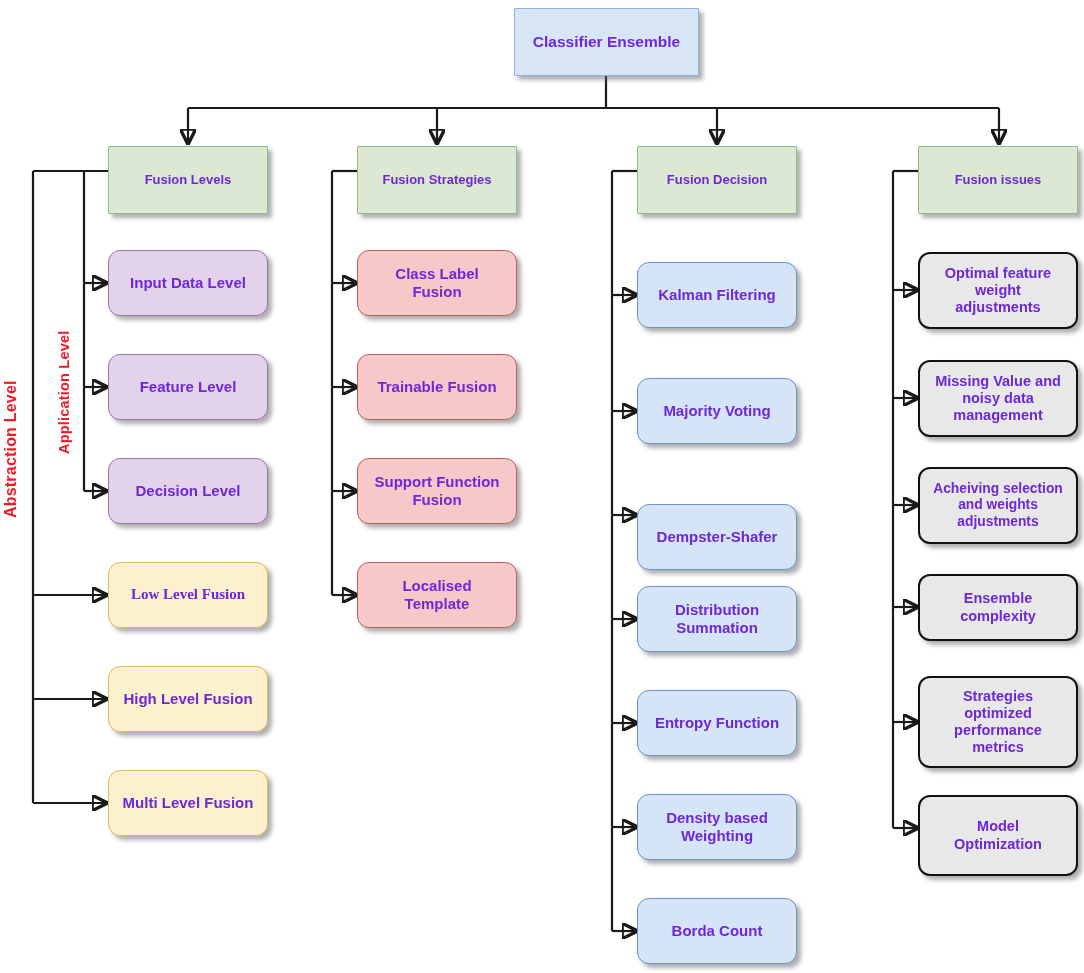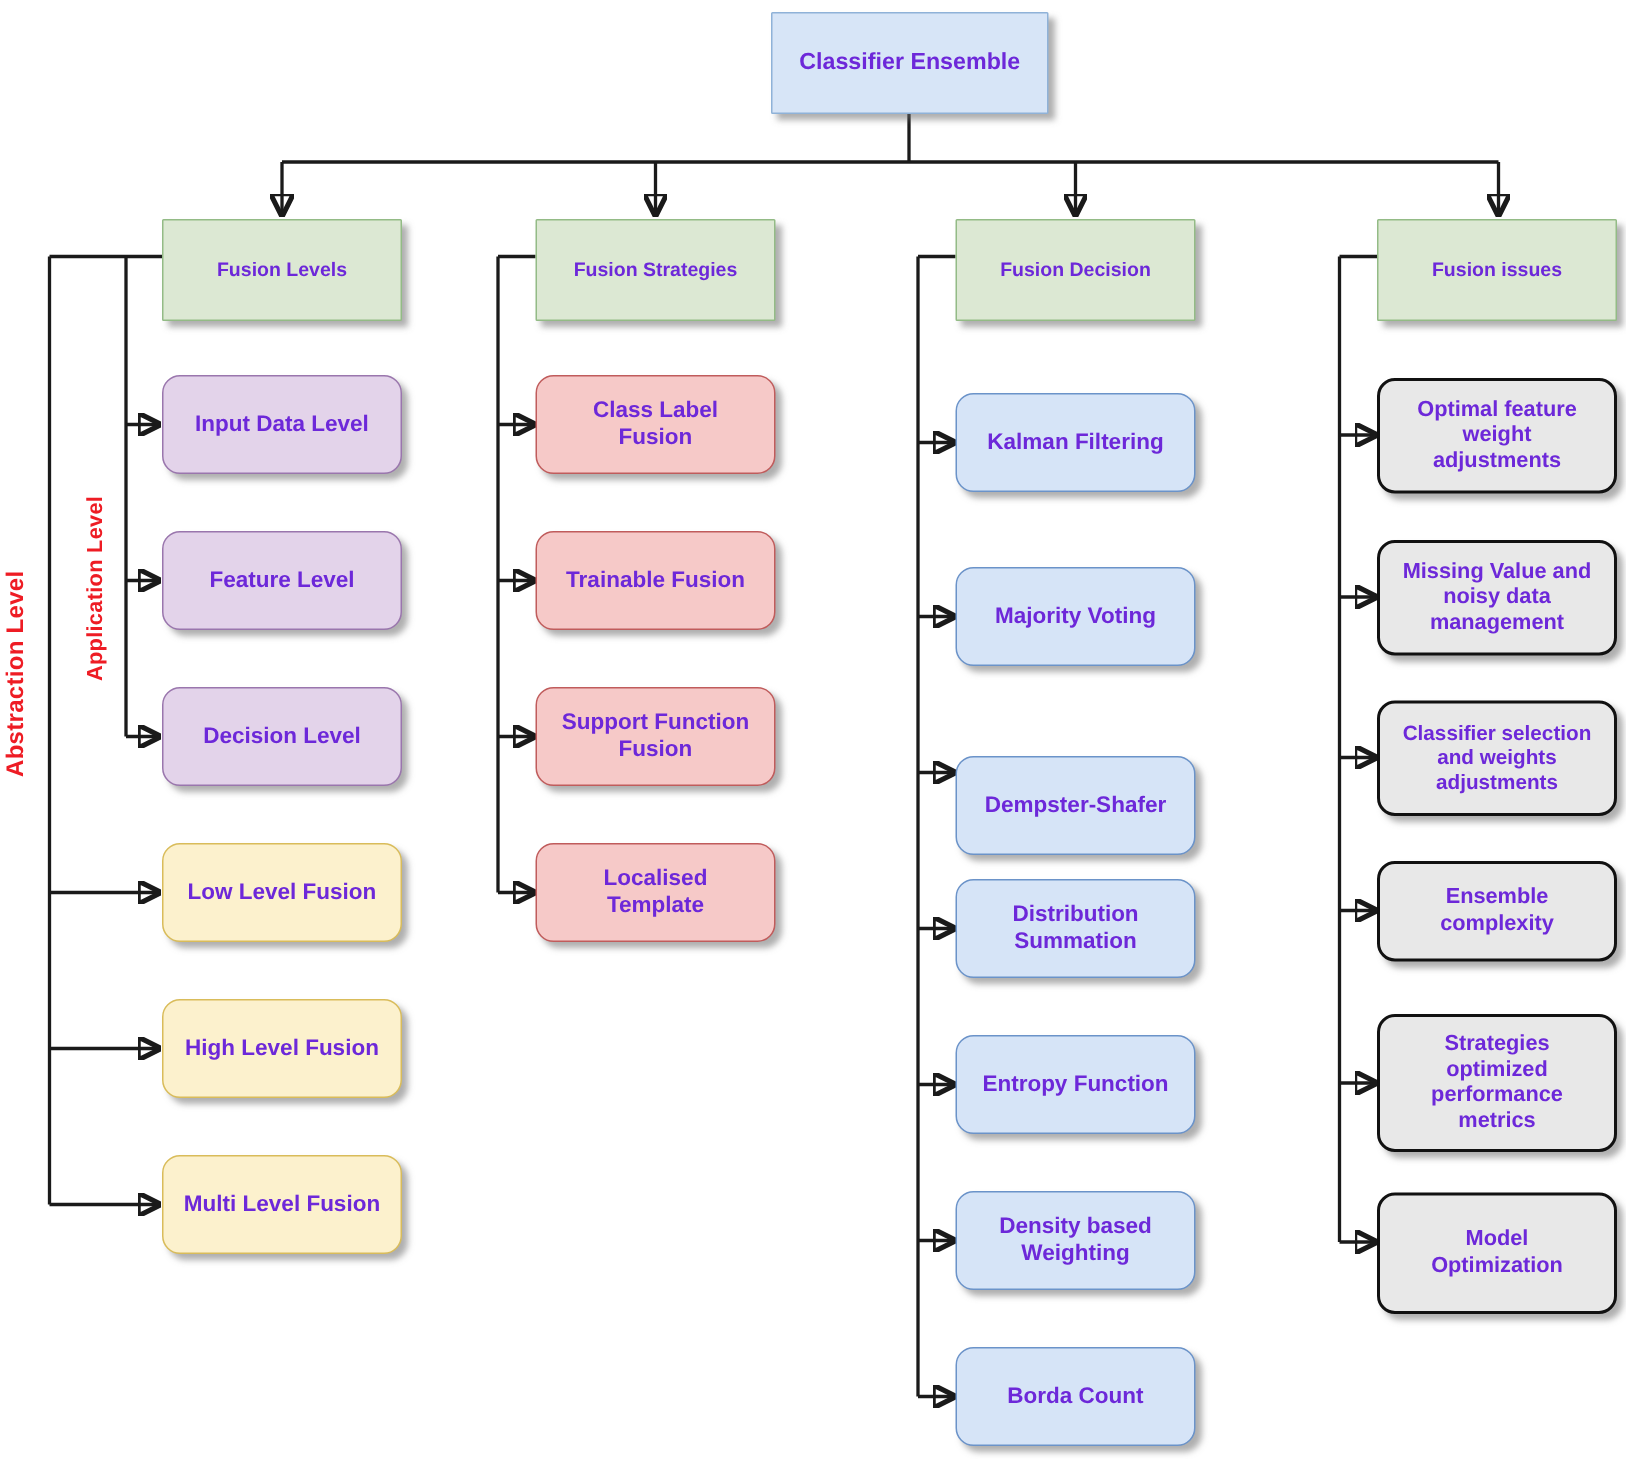--- a/index.html
+++ b/index.html
@@ -182,21 +182,21 @@
 
   <div class="node leaf purple" style="left:108px; top:250px; width:160px; height:66px;">
     <span class="lbl">Input Data Level</span>
   </div>
   <div class="node leaf purple" style="left:108px; top:354px; width:160px; height:66px;">
     <span class="lbl">Feature Level</span>
   </div>
   <div class="node leaf purple" style="left:108px; top:458px; width:160px; height:66px;">
     <span class="lbl">Decision Level</span>
   </div>
-  <div class="node leaf yellow" style="left:108px; top:562px; width:160px; height:66px;">
+  <div class="node leaf yellow" style="left:108px; top:562px; width:160px; height:66px;font-family:Liberation Serif, serif;">
     <span class="lbl">Low Level Fusion</span>
   </div>
   <div class="node leaf yellow" style="left:108px; top:666px; width:160px; height:66px;">
     <span class="lbl">High Level Fusion</span>
   </div>
   <div class="node leaf yellow" style="left:108px; top:770px; width:160px; height:66px;">
     <span class="lbl">Multi Level Fusion</span>
   </div>
 
   <div class="side-label abstraction" style="left:20px; top:500px;">Abstraction Level</div>
@@ -246,21 +246,21 @@
     <span class="lbl">Optimal feature
 weight
 adjustments</span>
   </div>
   <div class="node leaf grey" style="left:918px; top:360px; width:160px; height:77px; font-size:14.5px;">
     <span class="lbl">Missing Value and
 noisy data
 management</span>
   </div>
   <div class="node leaf grey" style="left:918px; top:467px; width:160px; height:77px; font-size:13.8px;">
-    <span class="lbl">Classifier selection
+    <span class="lbl">Acheiving selection
 and weights
 adjustments</span>
   </div>
   <div class="node leaf grey" style="left:918px; top:574px; width:160px; height:67px; font-size:14.5px;">
     <span class="lbl">Ensemble
 complexity</span>
   </div>
   <div class="node leaf grey" style="left:918px; top:676px; width:160px; height:92px; font-size:14.5px;">
     <span class="lbl">Strategies
 optimized

